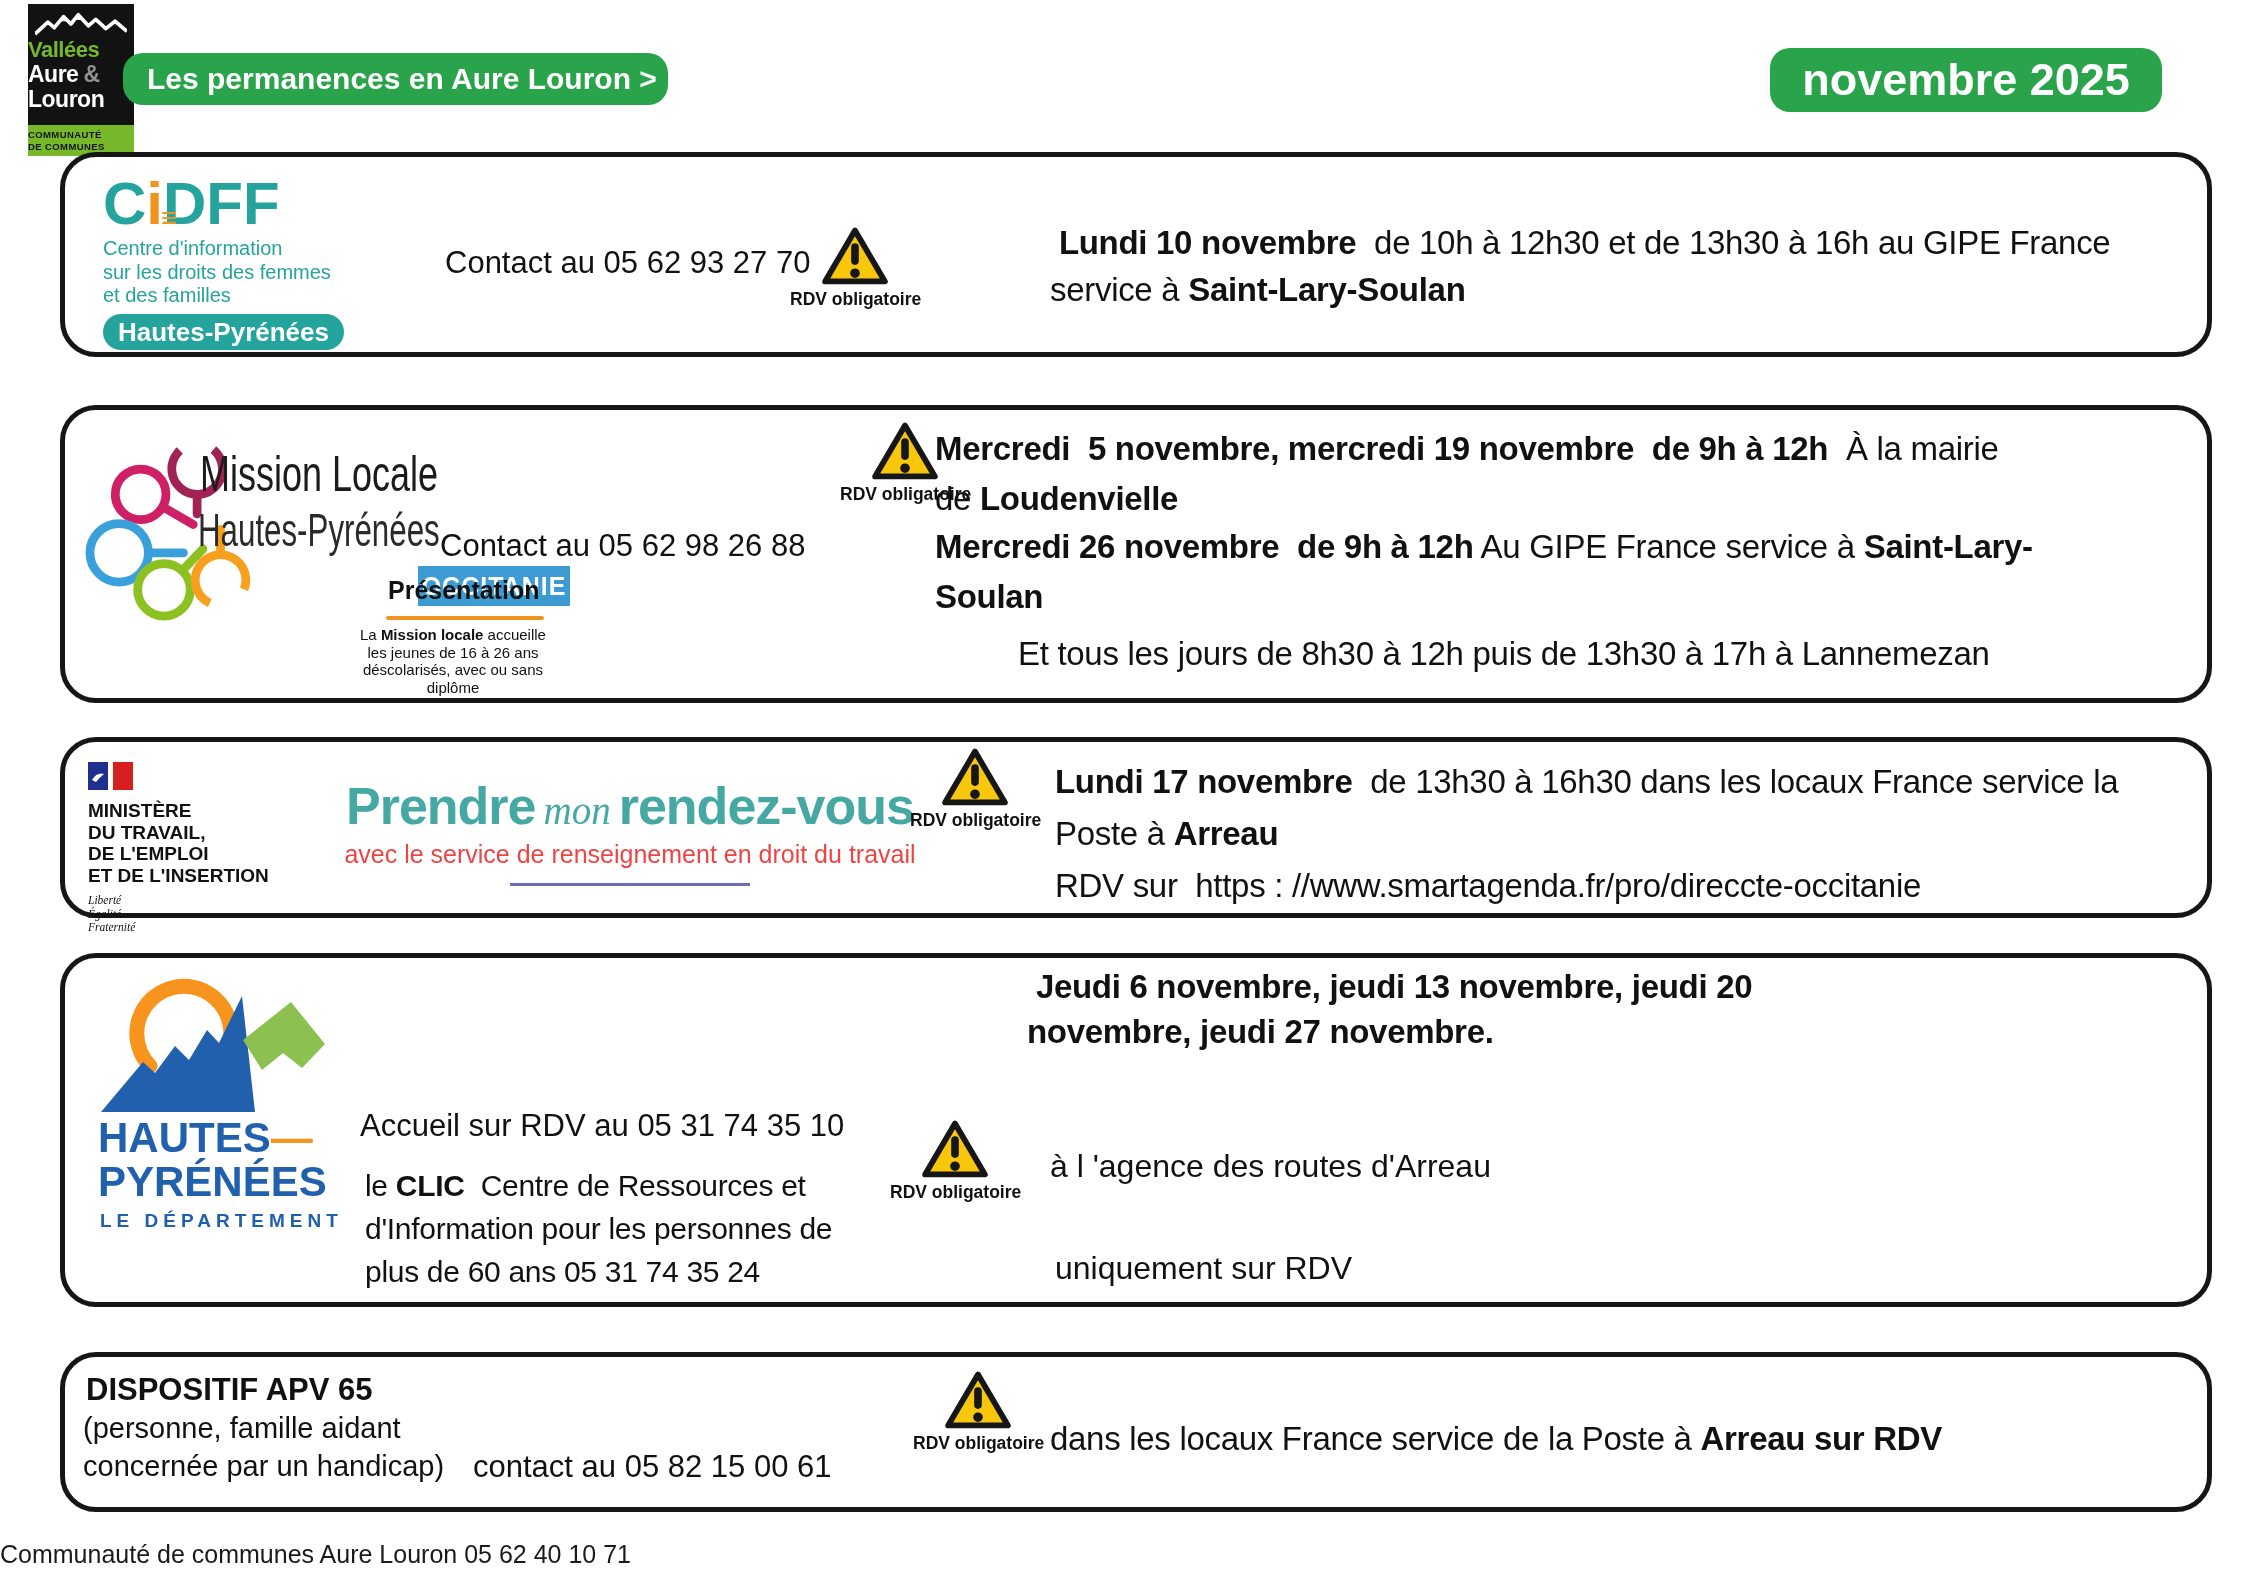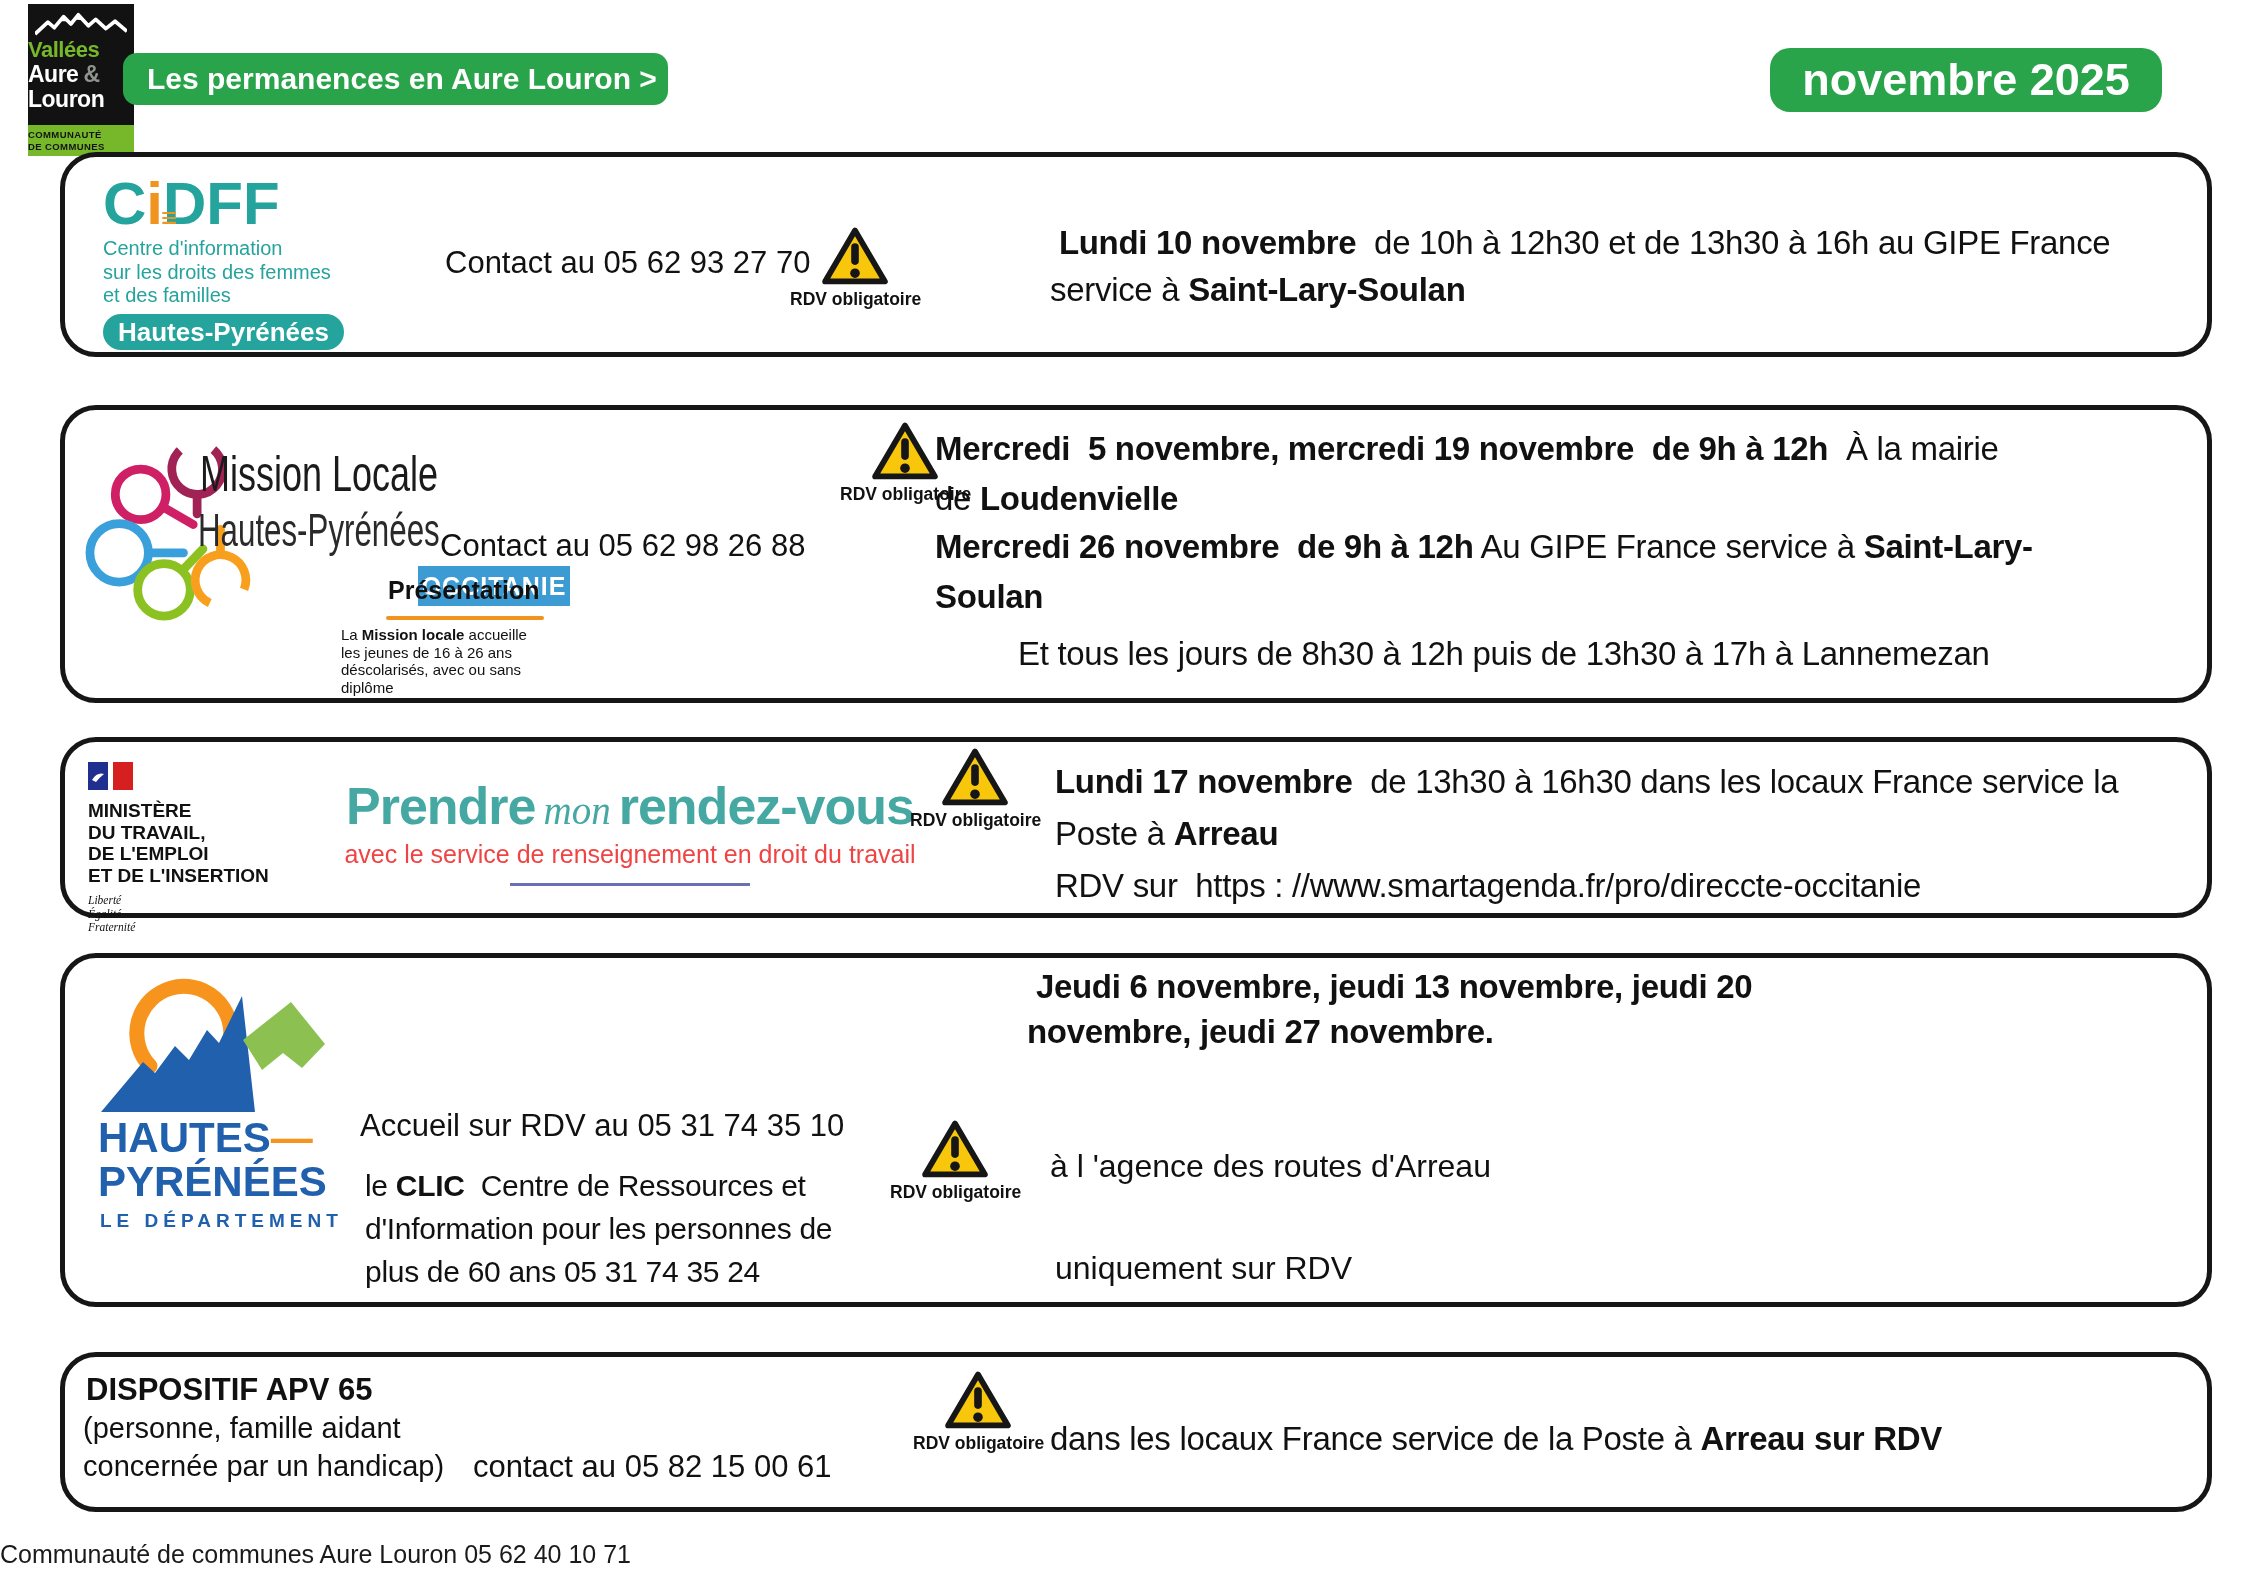--- a/index.html
+++ b/index.html
@@ -8,21 +8,21 @@
   .page{position:relative;width:2245px;height:1587px;background:#fff;overflow:hidden}
   .abs{position:absolute}
 
   
   .cc-logo{position:absolute;left:28px;top:4px;width:106px;height:152px;background:#121212;text-align:left;padding-top:6px}
   .cc-mtn{width:92px;height:28px;display:block;margin:0 auto}
   .cc-l1{color:#76b82a;font-weight:700;font-size:22px;line-height:24px;letter-spacing:-0.5px}
   .cc-l2,.cc-l3{color:#ffffff;font-weight:700;font-size:23px;line-height:25px;letter-spacing:-0.5px}
   .cc-amp{color:#8f948f;margin-left:5px}
   .cc-band{position:absolute;left:0;bottom:0;width:100%;background:#76b82a;color:#141414;font-weight:700;font-size:9.5px;line-height:11.5px;padding:4px 0;white-space:pre-line;letter-spacing:0.4px}
-  .title-pill{position:absolute;left:123px;top:53px;width:545px;height:52px;background:#2aa44b;border-radius:14px;color:#fff;font-weight:700;font-size:30px;line-height:52px;padding-left:24px;white-space:nowrap}
+  .title-pill{position:absolute;left:123px;top:53px;width:545px;height:52px;background:#2aa44b;border-radius:20px;color:#fff;font-weight:700;font-size:30px;line-height:52px;padding-left:24px;white-space:nowrap}
   .month-pill{position:absolute;left:1770px;top:48px;width:392px;height:64px;background:#2aa44b;border-radius:20px;color:#fff;font-weight:700;font-size:45px;line-height:64px;text-align:center}
 
   
   .box{position:absolute;left:60px;width:2152px;background:#fff;border:5px solid #161616;border-radius:36px}
 
   
   .warn{position:absolute;width:130px;text-align:center}
   .tri{width:70px;height:62px;display:block;margin:0 auto}
   .warn-label{font-weight:700;font-size:17.5px;margin-top:2px;white-space:nowrap;color:#111}
 
@@ -38,21 +38,21 @@
   .cidff-bars{position:absolute;left:58px;top:14px;font-size:28px;font-weight:700;color:#f0931f}
   .cidff-sub{margin-top:4px;font-size:20px;line-height:23.5px;color:#25a39d;white-space:pre-line}
   .cidff-badge{display:inline-block;margin-top:6px;background:#25a39d;color:#fff;font-weight:700;font-size:26px;line-height:36px;padding:0 15px;border-radius:19px}
 
   
   .ml-name1{position:absolute;left:135px;top:36px;font-size:50px;line-height:56px;color:#1b1b1b;white-space:nowrap;transform:scaleX(0.72);transform-origin:left top}
   .ml-name2{position:absolute;left:133px;top:94px;font-size:46px;line-height:52px;color:#2a2a2a;white-space:nowrap;transform:scaleX(0.68);transform-origin:left top}
   .ml-occ{position:absolute;left:353px;top:156px;width:152px;height:40px;background:#3d9bd4;color:#fff;font-weight:700;font-size:25px;line-height:40px;text-align:center;letter-spacing:1px}
   .ml-pres-title{position:absolute;left:323px;top:166px;font-size:25px;font-weight:700;color:#111}
   .ml-pres-line{position:absolute;left:321px;top:206px;width:158px;height:4px;background:#f0931f;border-radius:2px}
-  .ml-pres-body{position:absolute;left:276px;top:216px;width:224px;font-size:15px;line-height:17.5px;white-space:pre-wrap;color:#111}
+  .ml-pres-body{position:absolute;left:276px;top:216px;width:224px;font-size:15px;line-height:17.5px;text-align:center;white-space:pre-wrap;color:#111}
 
   
   .min-logo{position:absolute;left:23px;top:20px}
   .min-name{font-size:19px;font-weight:700;line-height:21.5px;white-space:pre-line;color:#111;margin-top:6px}
   .min-motto{font-family:"Liberation Serif",serif;font-style:italic;font-size:11.5px;line-height:13.5px;white-space:pre-line;color:#111;margin-top:8px}
   .rdv-tag{position:absolute;left:265px;top:34px;width:600px;text-align:center}
   .rdv-l1{color:#46a8a2;white-space:nowrap}
   .rdv-w1,.rdv-w3{font-size:52px;font-weight:700;letter-spacing:-1px}
   .rdv-w2{font-family:"Liberation Serif",serif;font-style:italic;font-size:39px;margin:0 8px}
   .rdv-l2{font-size:25px;color:#ef4444;margin-top:4px;white-space:nowrap}

